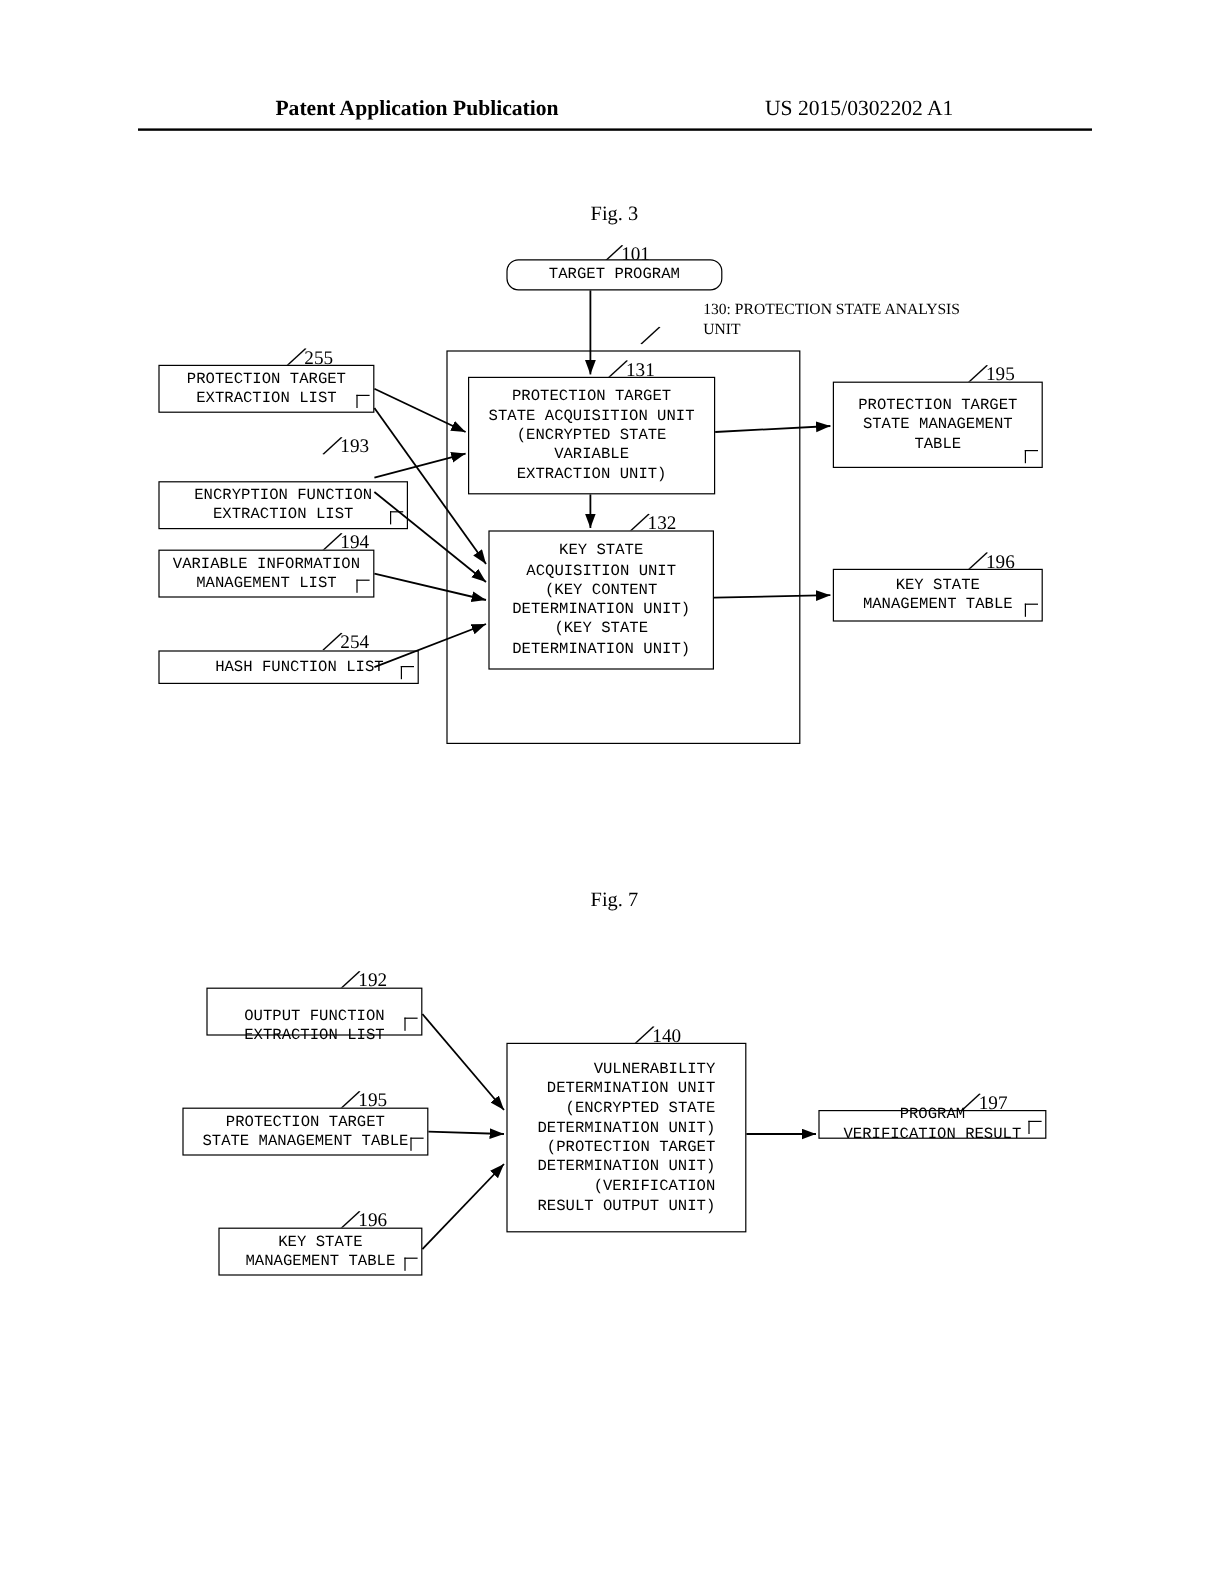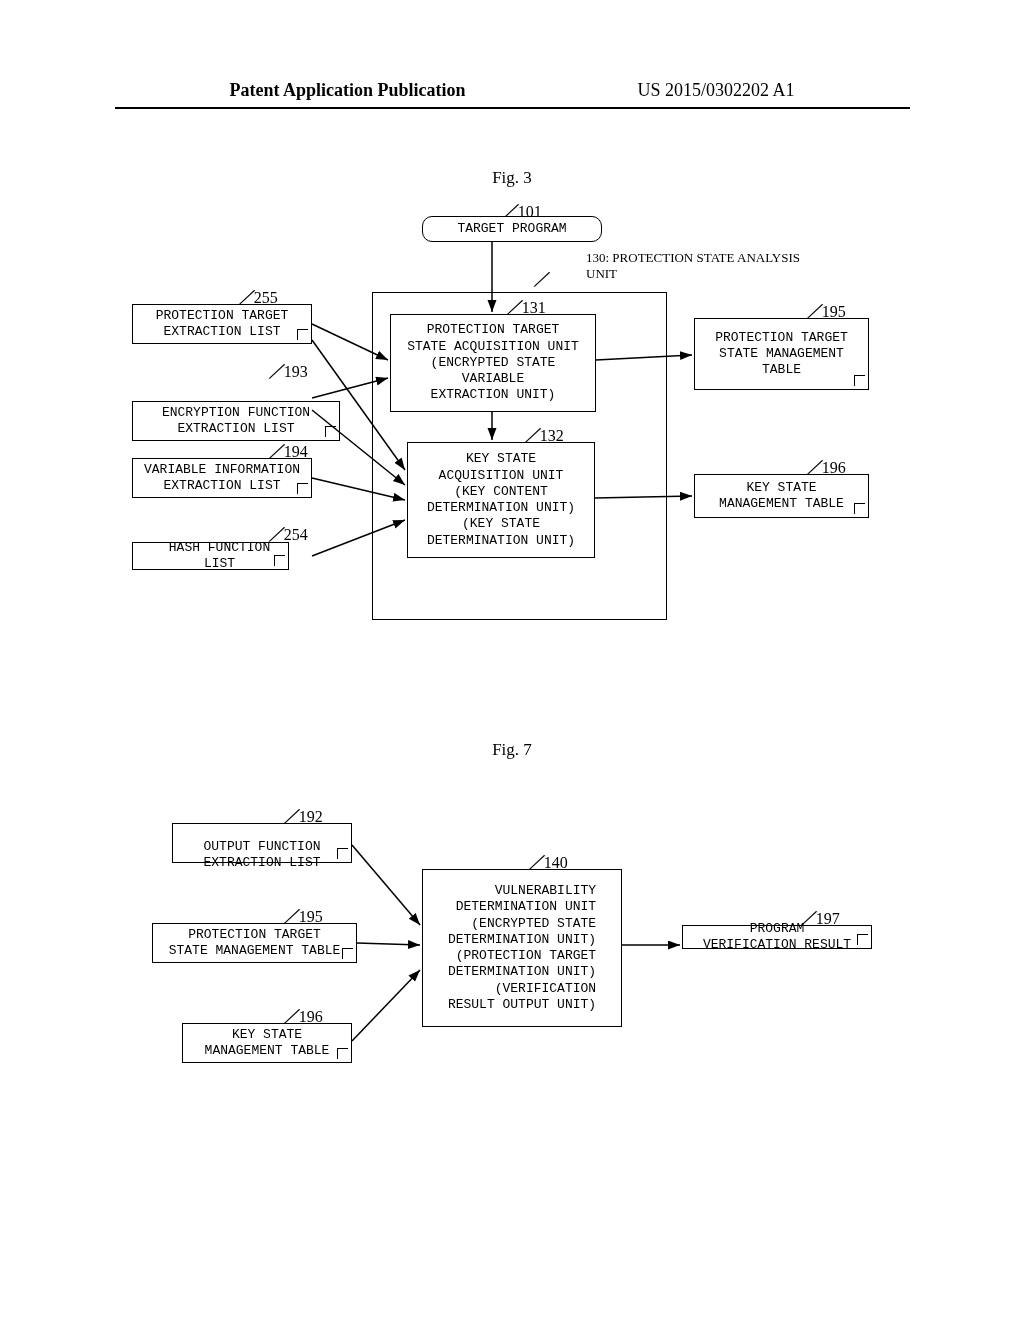--- a/index.html
+++ b/index.html
@@ -136,24 +136,24 @@
 EXTRACTION LIST</span>
   </div>
 
   <div class="box doc" style="left:10px; top:168px; width:208px; height:40px;margin-top:23px;">
     <span style="white-space:pre-line;">ENCRYPTION FUNCTION
 EXTRACTION LIST</span>
   </div>
 
   <div class="box doc" style="left:10px; top:248px; width:180px; height:40px;">
     <span style="white-space:pre-line;">VARIABLE INFORMATION
-EXTRACTION LIST</span>
-  </div>
-
-  <div class="box doc" style="left:10px; top:332px; width:157px; height:28px;padding-left:24px;">
+MANAGEMENT LIST</span>
+  </div>
+
+  <div class="box doc" style="left:10px; top:332px; width:217px; height:28px;padding-left:24px;">
     <span>HASH FUNCTION LIST</span>
   </div>
 
   <div class="box" style="left:268px; top:104px; width:206px; height:98px;">
     <span style="white-space:pre-line;">PROTECTION TARGET
 STATE ACQUISITION UNIT
 (ENCRYPTED STATE
 VARIABLE
 EXTRACTION UNIT)</span>
   </div>

